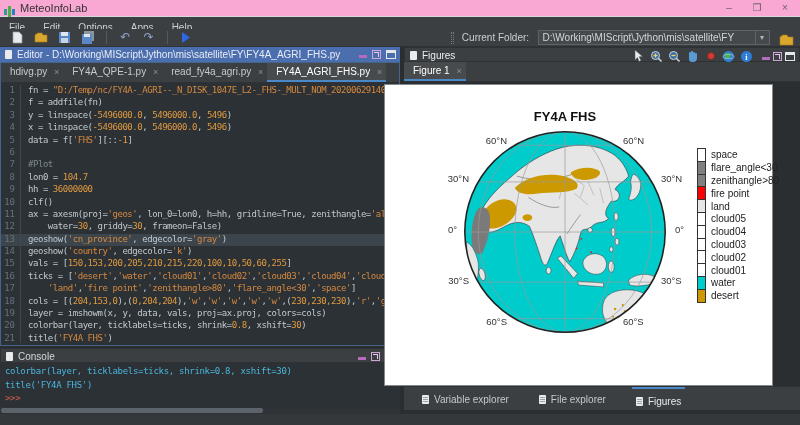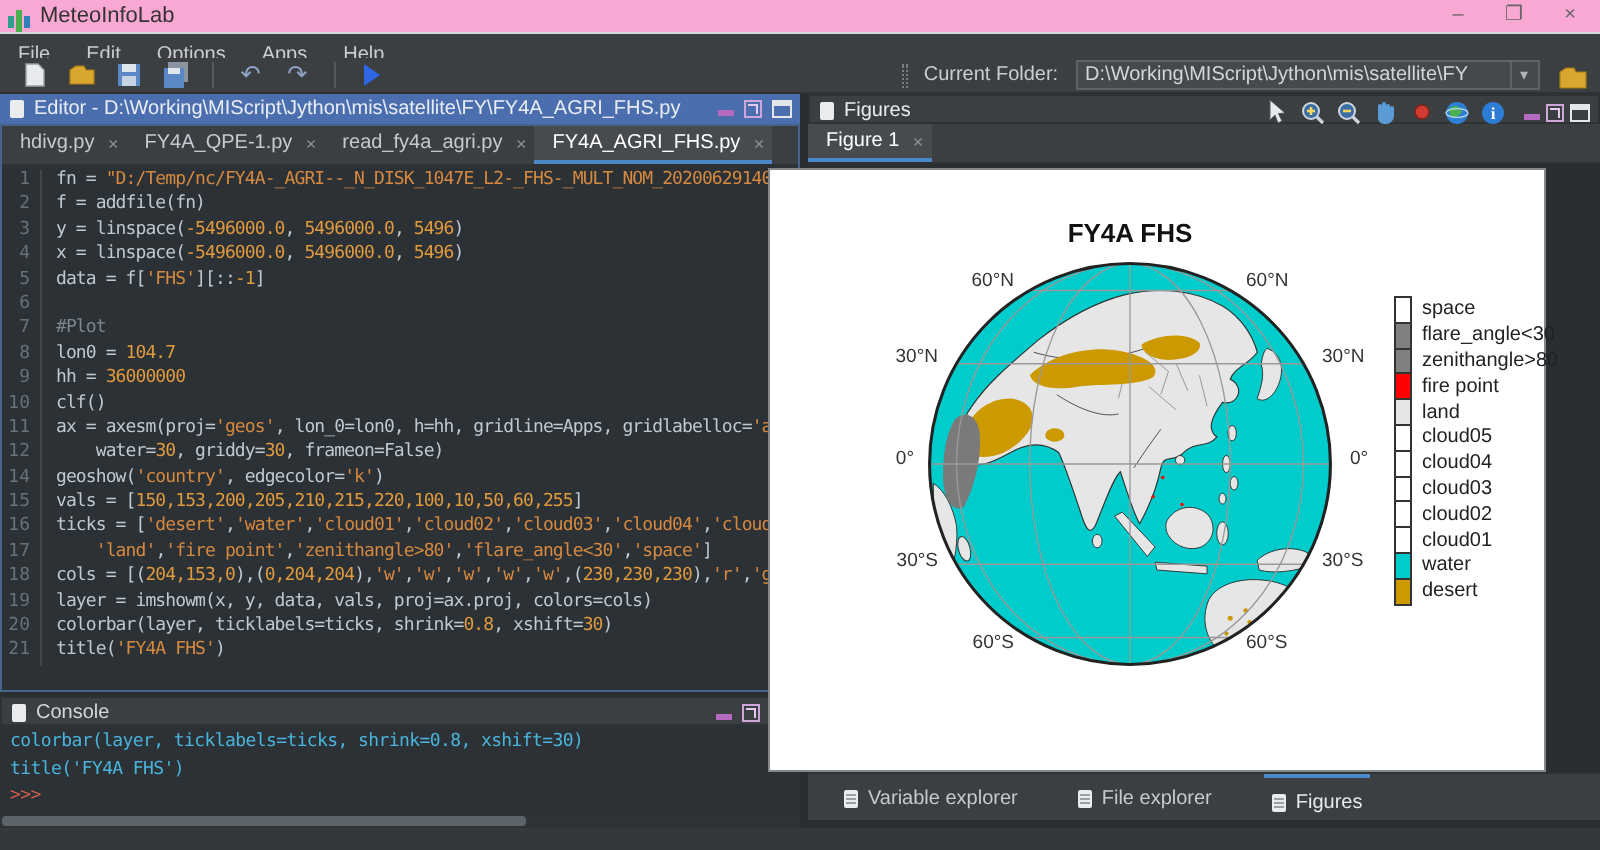--- a/index.html
+++ b/index.html
@@ -172,22 +172,23 @@
         <div class="cl"><span class="ln">1</span><span class="ct"><span class="tk-d">fn = </span><span class="tk-s">"D:/Temp/nc/FY4A-_AGRI--_N_DISK_1047E_L2-_FHS-_MULT_NOM_20200629140000_20</span></span></div>
         <div class="cl"><span class="ln">2</span><span class="ct"><span class="tk-d">f = addfile(fn)</span></span></div>
         <div class="cl"><span class="ln">3</span><span class="ct"><span class="tk-d">y = linspace(</span><span class="tk-n">-5496000.0</span><span class="tk-d">, </span><span class="tk-n">5496000.0</span><span class="tk-d">, </span><span class="tk-n">5496</span><span class="tk-d">)</span></span></div>
         <div class="cl"><span class="ln">4</span><span class="ct"><span class="tk-d">x = linspace(</span><span class="tk-n">-5496000.0</span><span class="tk-d">, </span><span class="tk-n">5496000.0</span><span class="tk-d">, </span><span class="tk-n">5496</span><span class="tk-d">)</span></span></div>
         <div class="cl"><span class="ln">5</span><span class="ct"><span class="tk-d">data = f[</span><span class="tk-s">'FHS'</span><span class="tk-d">][::</span><span class="tk-n">-1</span><span class="tk-d">]</span></span></div>
         <div class="cl"><span class="ln">6</span><span class="ct"></span></div>
         <div class="cl"><span class="ln">7</span><span class="ct"><span class="tk-c">#Plot</span></span></div>
         <div class="cl"><span class="ln">8</span><span class="ct"><span class="tk-d">lon0 = </span><span class="tk-n">104.7</span></span></div>
         <div class="cl"><span class="ln">9</span><span class="ct"><span class="tk-d">hh = </span><span class="tk-n">36000000</span></span></div>
         <div class="cl"><span class="ln">10</span><span class="ct"><span class="tk-d">clf()</span></span></div>
-        <div class="cl"><span class="ln">11</span><span class="ct"><span class="tk-d">ax = axesm(proj=</span><span class="tk-s">'geos'</span><span class="tk-d">, lon_0=lon0, h=hh, gridline=Apps, gridlabelloc=</span><span class="tk-s">'all'</span></span></div>
+        <div class="cl"><span class="ln">11</span><span class="ct"><span class="tk-d">ax = axesm(proj=</span><span class="tk-s">'geos'</span><span class="tk-d">, lon_0=lon0, h=hh, gridline=True, zenithangle=</span><span class="tk-s">'all'</span></span></div>
         <div class="cl"><span class="ln">12</span><span class="ct"><span class="tk-d">    water=</span><span class="tk-n">30</span><span class="tk-d">, griddy=</span><span class="tk-n">30</span><span class="tk-d">, frameon=False)</span></span></div>
+        <div class="cl hl"><span class="ln">13</span><span class="ct"><span class="tk-d">geoshow(</span><span class="tk-s">'cn_province'</span><span class="tk-d">, edgecolor=</span><span class="tk-s">'gray'</span><span class="tk-d">)</span></span></div>
         <div class="cl"><span class="ln">14</span><span class="ct"><span class="tk-d">geoshow(</span><span class="tk-s">'country'</span><span class="tk-d">, edgecolor=</span><span class="tk-s">'k'</span><span class="tk-d">)</span></span></div>
         <div class="cl"><span class="ln">15</span><span class="ct"><span class="tk-d">vals = [</span><span class="tk-n">150,153,200,205,210,215,220,100,10,50,60,255</span><span class="tk-d">]</span></span></div>
         <div class="cl"><span class="ln">16</span><span class="ct"><span class="tk-d">ticks = [</span><span class="tk-s">'desert'</span><span class="tk-d">,</span><span class="tk-s">'water'</span><span class="tk-d">,</span><span class="tk-s">'cloud01'</span><span class="tk-d">,</span><span class="tk-s">'cloud02'</span><span class="tk-d">,</span><span class="tk-s">'cloud03'</span><span class="tk-d">,</span><span class="tk-s">'cloud04'</span><span class="tk-d">,</span><span class="tk-s">'cloud05'</span></span></div>
         <div class="cl"><span class="ln">17</span><span class="ct"><span class="tk-d">    </span><span class="tk-s">'land'</span><span class="tk-d">,</span><span class="tk-s">'fire point'</span><span class="tk-d">,</span><span class="tk-s">'zenithangle&gt;80'</span><span class="tk-d">,</span><span class="tk-s">'flare_angle&lt;30'</span><span class="tk-d">,</span><span class="tk-s">'space'</span><span class="tk-d">]</span></span></div>
         <div class="cl"><span class="ln">18</span><span class="ct"><span class="tk-d">cols = [(</span><span class="tk-n">204,153,0</span><span class="tk-d">),(</span><span class="tk-n">0,204,204</span><span class="tk-d">),</span><span class="tk-s">'w'</span><span class="tk-d">,</span><span class="tk-s">'w'</span><span class="tk-d">,</span><span class="tk-s">'w'</span><span class="tk-d">,</span><span class="tk-s">'w'</span><span class="tk-d">,</span><span class="tk-s">'w'</span><span class="tk-d">,(</span><span class="tk-n">230,230,230</span><span class="tk-d">),</span><span class="tk-s">'r'</span><span class="tk-d">,</span><span class="tk-s">'gray'</span></span></div>
         <div class="cl"><span class="ln">19</span><span class="ct"><span class="tk-d">layer = imshowm(x, y, data, vals, proj=ax.proj, colors=cols)</span></span></div>
         <div class="cl"><span class="ln">20</span><span class="ct"><span class="tk-d">colorbar(layer, ticklabels=ticks, shrink=</span><span class="tk-n">0.8</span><span class="tk-d">, xshift=</span><span class="tk-n">30</span><span class="tk-d">)</span></span></div>
         <div class="cl"><span class="ln">21</span><span class="ct"><span class="tk-d">title(</span><span class="tk-s">'FY4A FHS'</span><span class="tk-d">)</span></span></div>
       </div>
   </div>

